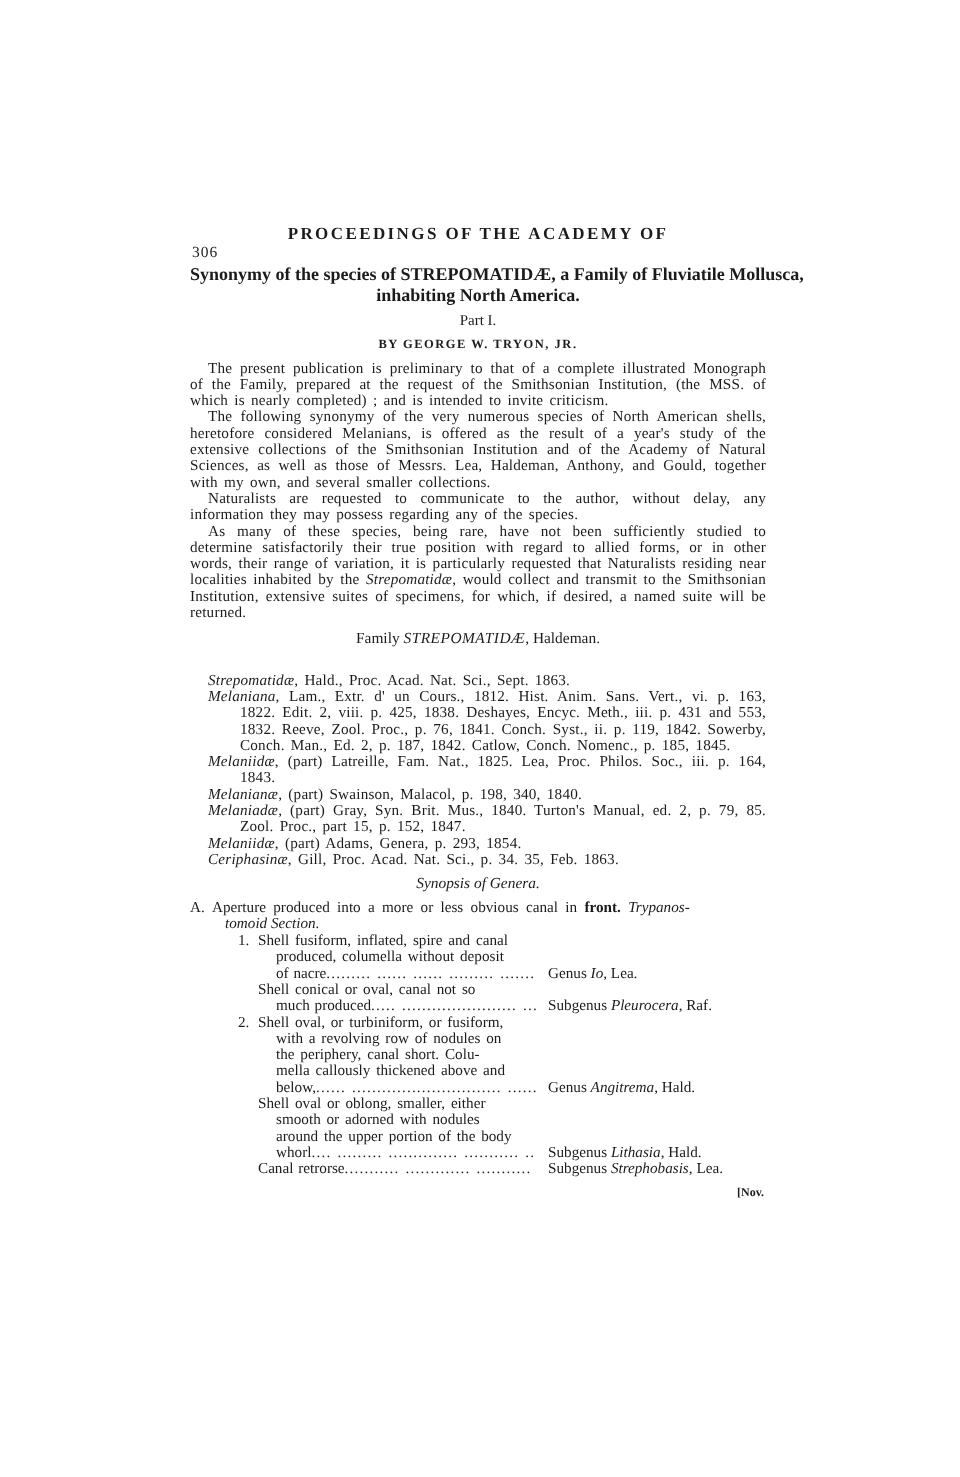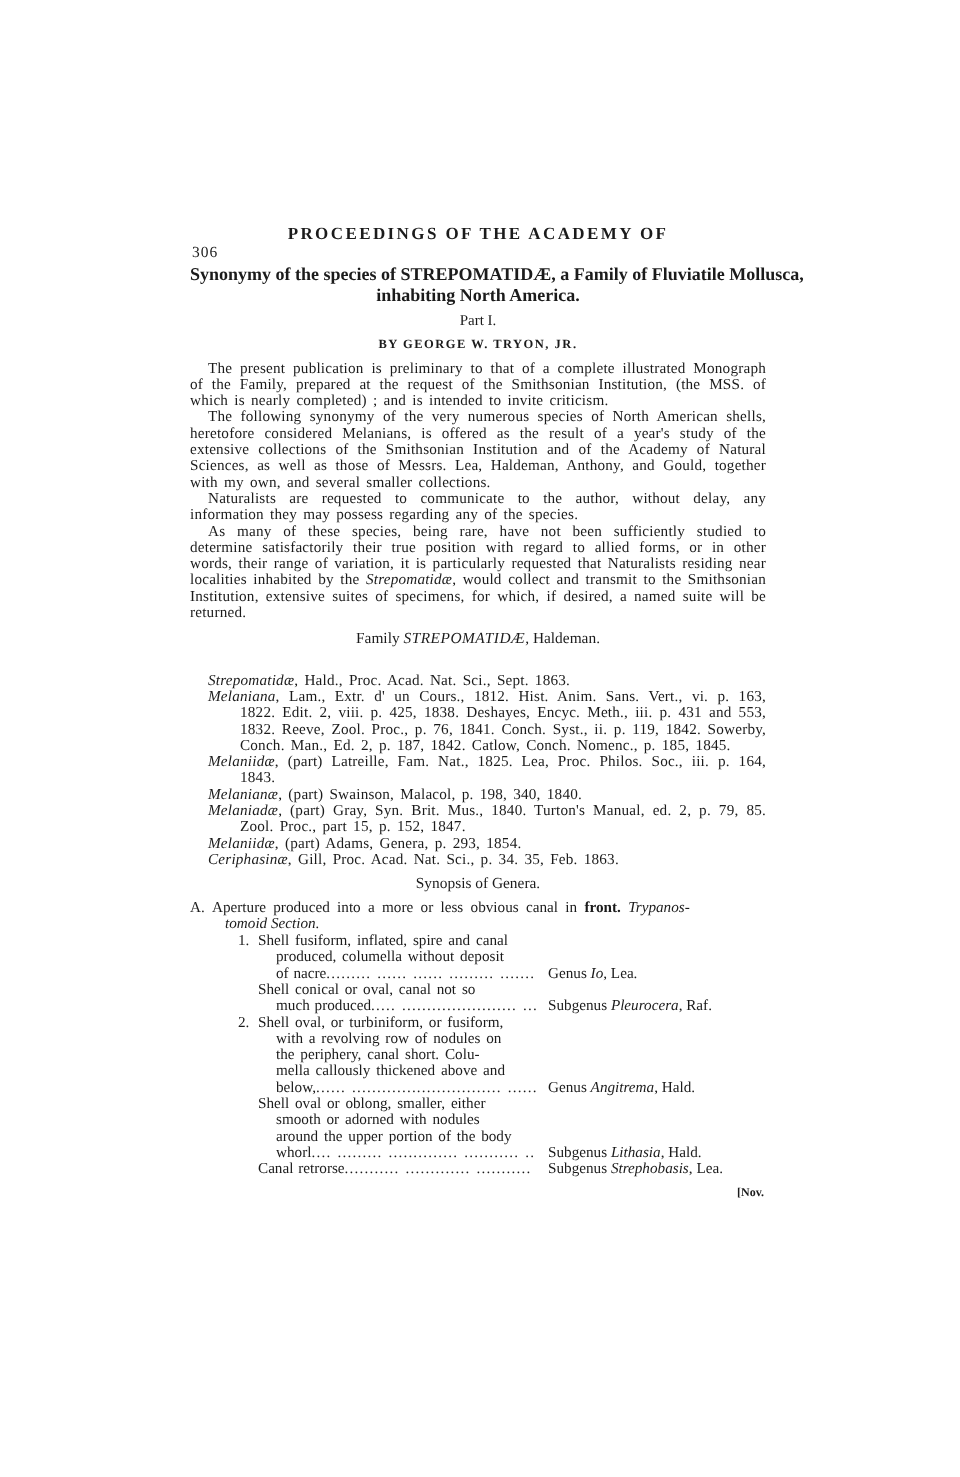--- a/index.html
+++ b/index.html
@@ -31,21 +31,21 @@
   .bodypars { margin-top:8px; }
   .bp { margin:0; text-indent:18px; text-align:justify; word-spacing:2.2px; letter-spacing:0.2px; }
   
   .family-heading { margin-top:10px; text-align:center; font-size:15.4px; }
   .family-heading .fam { font-style:italic; letter-spacing:0.5px; }
   
   .synonymy { margin-top:25px; }
   .syn-entry { margin:0; padding-left:50px; text-indent:-32px; text-align:justify; word-spacing:2.2px; letter-spacing:0.2px; }
   .syn-entry i { font-style:italic; }
   
-  .synopsis-heading { margin-top:8px; text-align:center; font-size:15.4px; }
+  .synopsis-heading { margin-top:8px; text-align:center; font-style:italic; font-size:15.4px; }
   .section-a { margin-top:7px; position:relative; padding-left:22px; }
   .a-label { position:absolute; left:0; top:0; }
   .a-line1 { word-spacing:3.5px; }
   .a-line2 { padding-left:13px; }
   .couplets { margin-top:1px; }
   .couplet { display:grid; grid-template-columns:20px 290px auto; margin-left:48px; }
   .cnum { grid-column:1; }
   .cdesc { grid-column:2; }
   .cgenus { grid-column:3; align-self:end; white-space:nowrap; }
   .cgenus i { }

